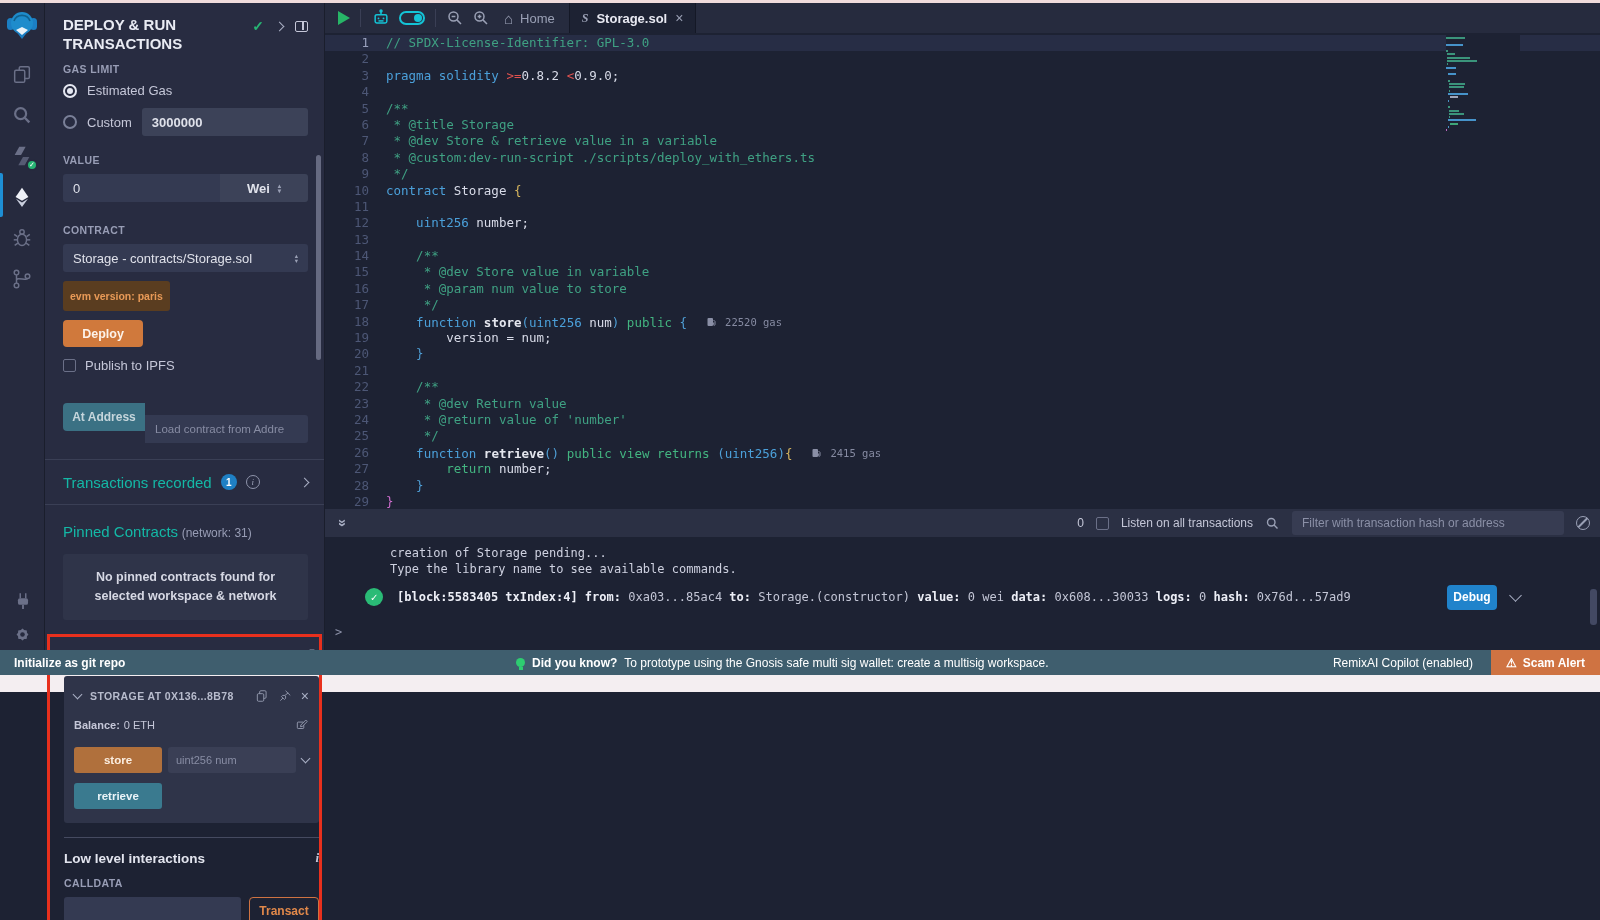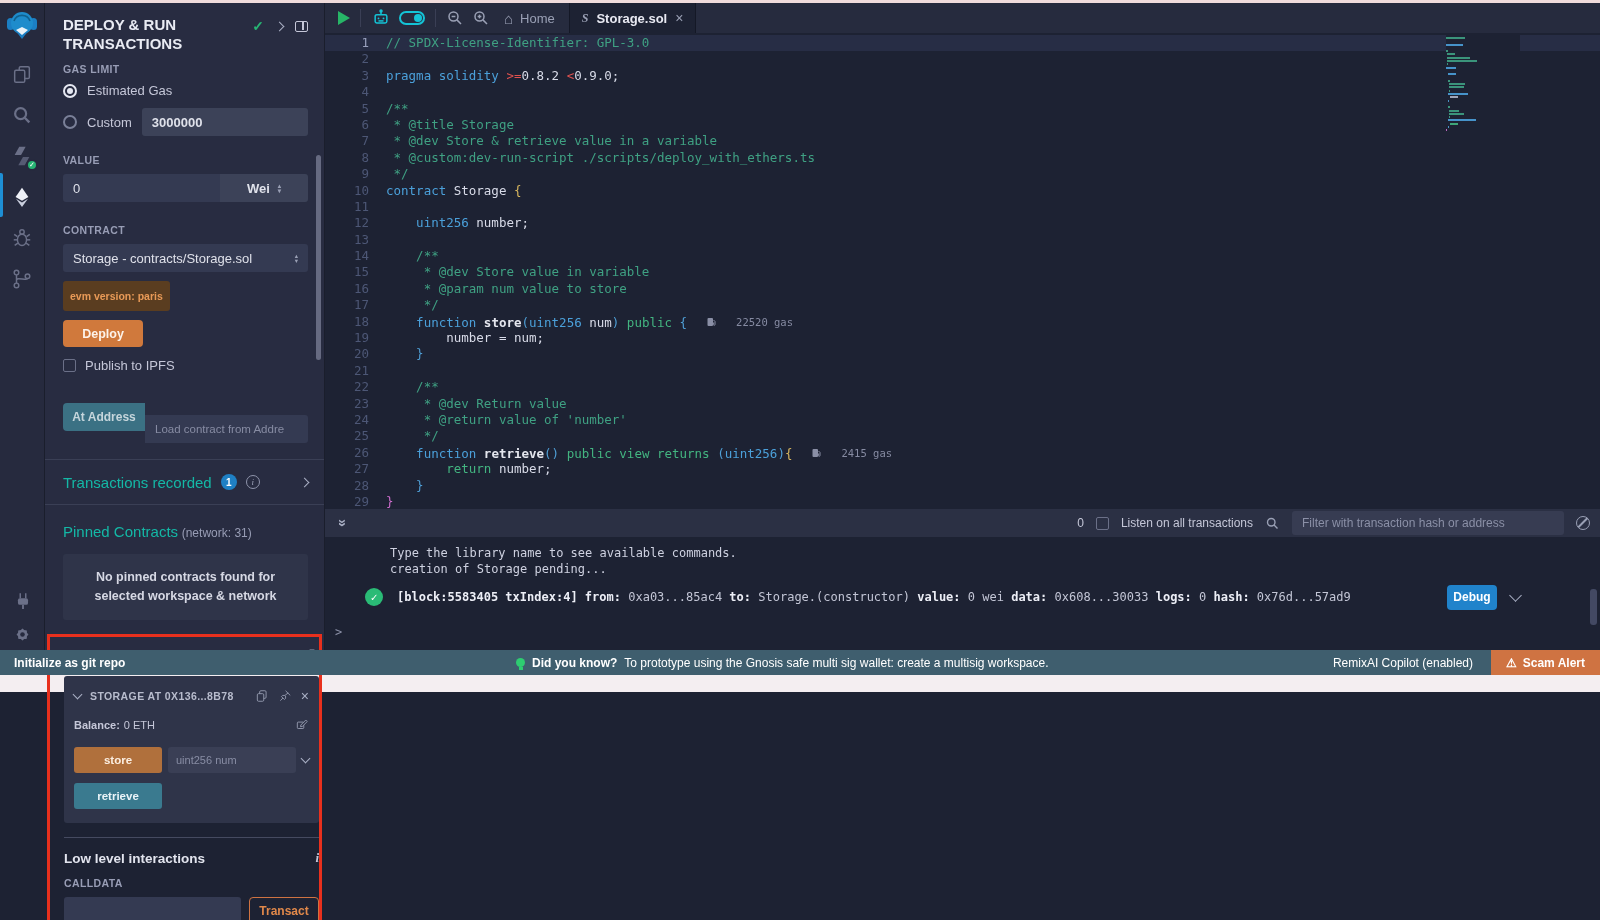--- a/index.html
+++ b/index.html
@@ -76,21 +76,21 @@
   .s-icon{font-family:"Liberation Serif",serif;font-size:12px;color:#9aa0b5;font-style:italic;font-weight:bold}
   .editor{flex:1;position:relative;overflow:hidden;padding-top:2px}
   .cl{display:flex;height:16.4px;line-height:16.4px;font-family:"DejaVu Sans Mono","Liberation Mono",monospace;font-size:12.5px}
   .cl.hl{background:#272d45}
   .ln{width:30px;text-align:right;color:#4d5776;flex:none;margin-left:14px}
   .cl.hl .ln{color:#98a0bd}
   .cd{margin-left:17px;white-space:pre}
   .tk-cm{color:#3fa183}.tk-kb{color:#4ba0da}.tk-kg{color:#43b581}.tk-op{color:#e0524f}
   .tk-fg{color:#d8dbe8}.tk-y{color:#d8b75e}.tk-bb{color:#4f9fd6}.tk-pp{color:#cf6ecf}
   .tk-fn{color:#e4e6ee;font-weight:bold}
-  .gas{margin-left:20px;font-size:10.5px;color:#868ba2;display:inline-flex;align-items:center;gap:20px}
+  .gas{margin-left:20px;font-size:10.5px;color:#868ba2;display:inline-flex;align-items:center;gap:9px}
   .minimap{position:absolute;top:2px;right:80px;width:74px;background:#1d2233;padding-top:2px}
 
   .termbar{height:28px;background:#2b3044;display:flex;align-items:center;flex:none}
   .dbl-down{display:inline-block;transform:rotate(90deg);color:#aab0c5;font-size:14px;font-weight:bold;margin-left:14px;cursor:pointer}
   .termbar-right{margin-left:auto;display:flex;align-items:center;gap:12px;padding-right:10px}
   .filter-inp{width:272px;height:24px;background:#373c52;border:none;border-radius:3px;color:#dfe1ea;font-size:12px;padding:0 10px;outline:none}
   .filter-inp::placeholder{color:#8b90a7}
   .ban{width:14px;height:14px;border:1.5px solid #9aa0b5;border-radius:50%;position:relative;display:inline-block;cursor:pointer}
   .ban::after{content:"";position:absolute;left:5px;top:-1px;width:1.5px;height:13px;background:#9aa0b5;transform:rotate(45deg)}
   .termbody{height:113px;position:relative;font-family:"DejaVu Sans Mono","Liberation Mono",monospace;font-size:12px;color:#ced1e0}
@@ -450,21 +450,21 @@
           </div>
           <div class="cl">
             <span class="ln">18</span>
             <span class="cd"><span class="tk-fg">    </span><span class="tk-kb">function</span><span class="tk-fn"> store</span><span class="tk-bb">(</span><span class="tk-kb">uint256</span><span class="tk-fg"> num</span><span class="tk-bb">)</span><span class="tk-kg"> public </span><span class="tk-bb">{</span><span class="gas"><svg width="9" height="10" viewBox="0 0 9 10">
                   <rect x="0.5" y="1" width="5.5" height="8" rx="1" fill="#8a8fa6"></rect>
                   <path d="M6.5 3 L8 4.5 V7.5 A0.8 0.8 0 0 1 6.4 7.5 V5.5" stroke="#8a8fa6" fill="none"></path>
                 </svg><span>22520 gas</span></span></span>
           </div>
           <div class="cl">
             <span class="ln">19</span>
-            <span class="cd"><span class="tk-fg">        number = num;</span></span>
+            <span class="cd"><span class="tk-fg">        version = num;</span></span>
           </div>
           <div class="cl">
             <span class="ln">20</span>
             <span class="cd"><span class="tk-bb">    }</span></span>
           </div>
           <div class="cl">
             <span class="ln">21</span>
             <span class="cd"></span>
           </div>
           <div class="cl">
@@ -548,22 +548,22 @@
               <line x1="14.5" y1="14.5" x2="20" y2="20"></line>
             </svg>
         </span>
         <input class="filter-inp" placeholder="Filter with transaction hash or address" style="">
         <span class="ban"></span>
       </div>
     </div>
 
     <div class="termbody">
       <div class="tlines">
+        <div>creation of Storage pending...</div>
         <div>Type the library name to see available commands.</div>
-        <div>creation of Storage pending...</div>
       </div>
       <div class="txrow">
         <span class="check-circ">✓</span>
         <span class="txtext"><span class="txb">[block:5583405 txIndex:4]</span><span class="txl"> from:</span><span class="txv"> 0xa03...85ac4</span><span class="txl"> to:</span><span class="txv"> Storage.(constructor)</span><span class="txl"> value:</span><span class="txv"> 0 wei</span><span class="txl"> data:</span><span class="txv"> 0x608...30033</span><span class="txl"> logs:</span><span class="txv"> 0</span><span class="txl"> hash:</span><span class="txv"> 0x76d...57ad9</span></span>
         <span class="txrow-right">
           <button class="btn btn-debug">Debug</button>
           <span class="chev down" style="width:9px;height:9px"></span>
         </span>
       </div>
       <div class="prompt">&gt;</div>

